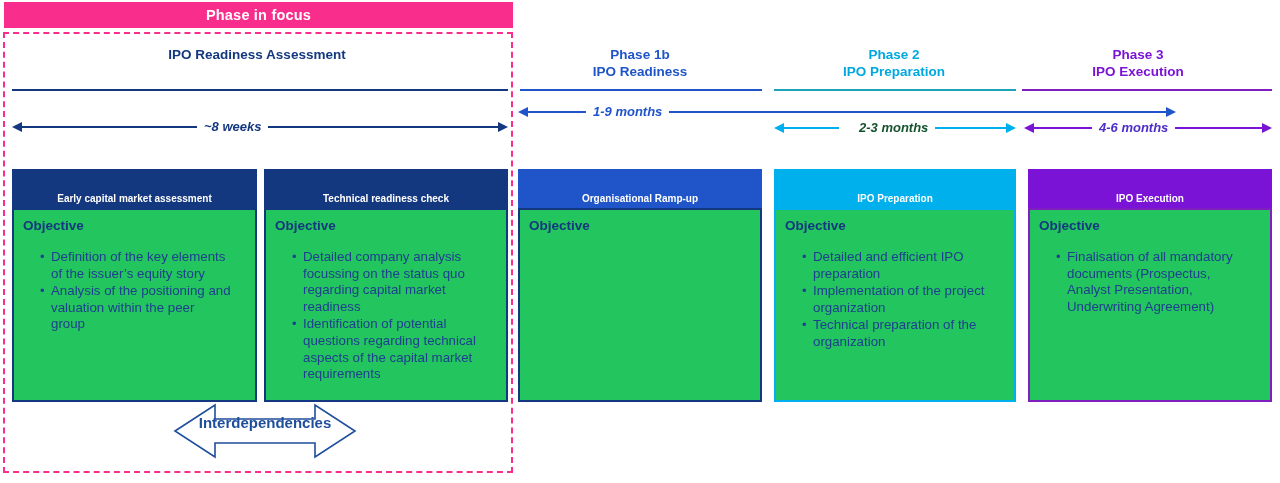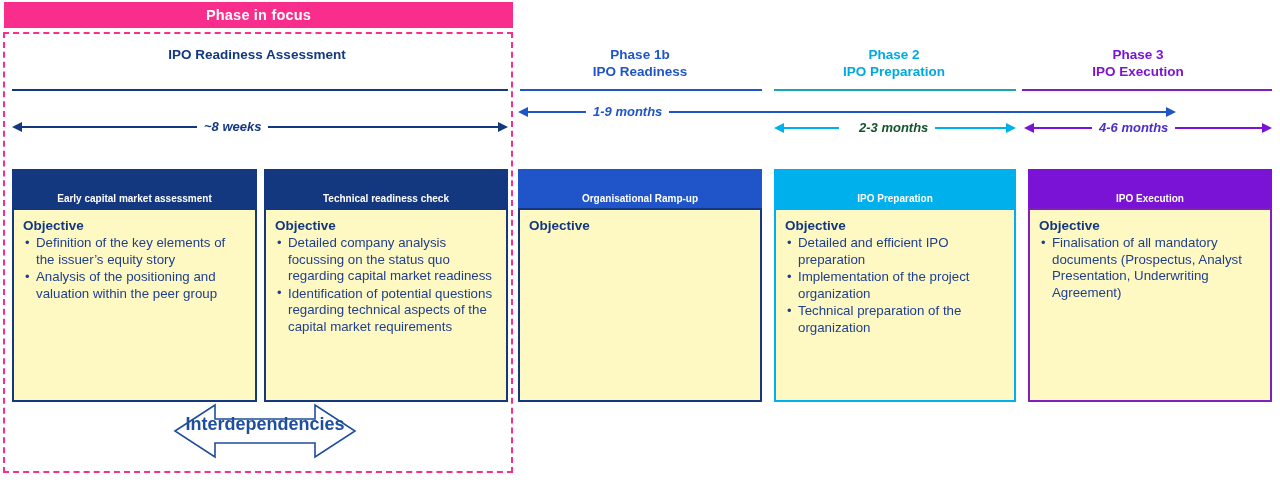--- a/index.html
+++ b/index.html
@@ -47,41 +47,41 @@
   
   .cap-box{
     display:flex;align-items:center;justify-content:center;text-align:center;
     color:#ffffff;font-weight:bold;font-size:10px;line-height:18px;padding:17px 8px;
     box-sizing:border-box;
     margin-top:28px;
   }
 
   
   .obj-box{
-    box-sizing:border-box;background:#fef9c3;border:2px solid;
+    box-sizing:border-box;background:#22c55e;border:2px solid;
     padding:7px 9px 6px 9px;
   }
   .obj-title{
     font-weight:bold;font-size:13.5px;color:#14387F;margin:0 0 1px 0;line-height:17px;
   }
-  .obj-list{margin:0;padding:0;list-style:none;}
+  .obj-list{margin:15px;padding:0;list-style:none;}
   .obj-list li{
     position:relative;padding-left:13px;font-size:13.3px;line-height:16.6px;
     color:#1F3F8F;margin-bottom:1px;
   }
   .obj-list li::before{
     content:"\2022";position:absolute;left:2px;top:-0.5px;font-size:13px;color:#1F3F8F;
   }
 
   
   #interdep{left:137px;top:403px;width:256px;height:56px;}
   #interdep svg{display:block;}
   #interdep-label{
     left:137px;top:414px;width:256px;text-align:center;
-    font-weight:bold;font-size:18px;color:#1F4E9C;
+    font-weight:bold;font-size:15px;color:#1F4E9C;
   }
 </style>
 </head>
 <body>
 
 <div class="abs" id="focus-banner">
   <span>Phase in focus</span>
 </div>
 
 <div class="abs" id="focus-frame"></div>

